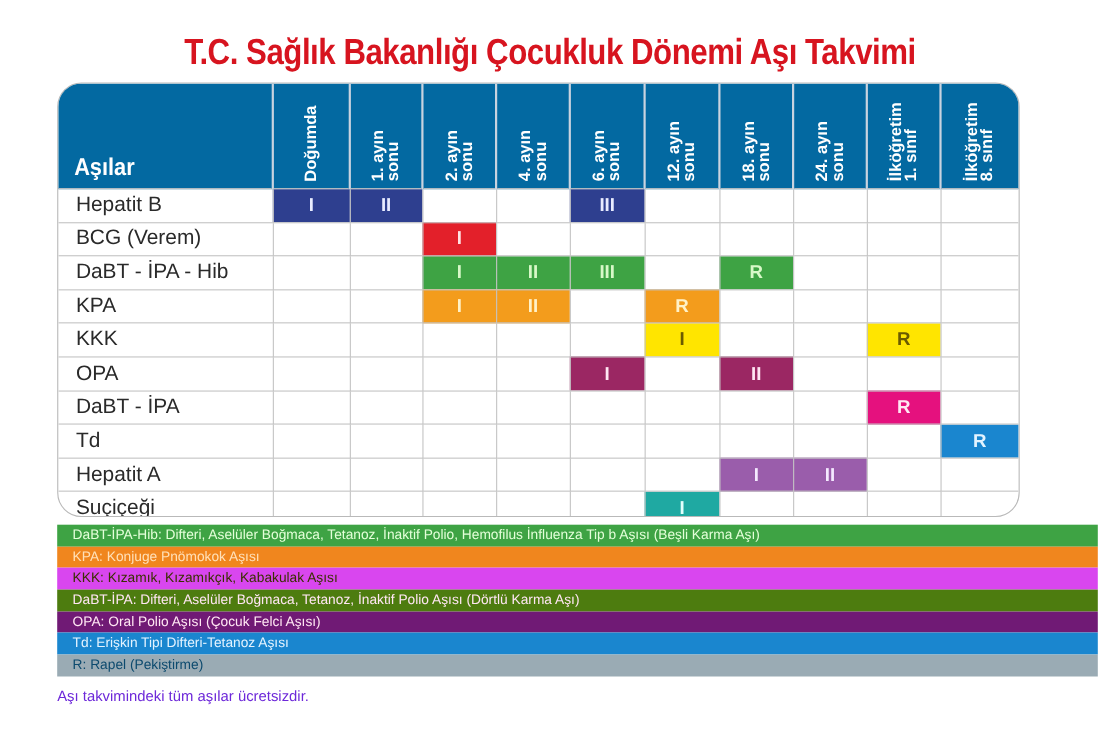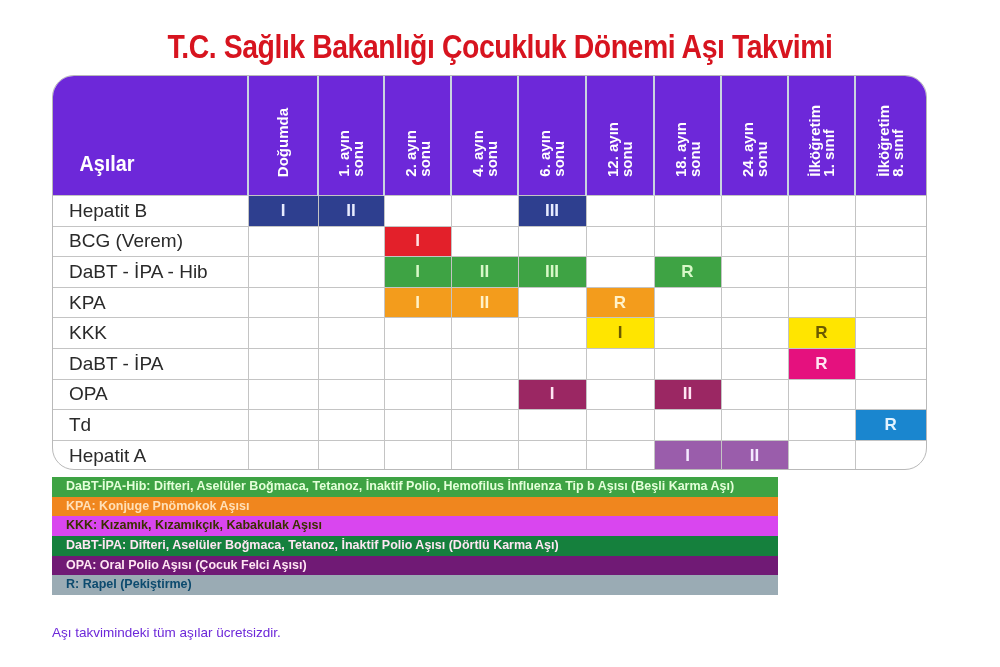--- a/index.html
+++ b/index.html
@@ -1,29 +1,29 @@
 <!DOCTYPE html>
 <html><head>
 <meta charset="utf-8">
 <style>
   html, body { margin:0; padding:0; background:#ffffff; }
   body { width:1000px; height:667px; position:relative; overflow:hidden; font-family:"Liberation Sans", sans-serif; }
   .title { position:absolute; left:0; top:28px; width:1000px; text-align:center; color:#d7141f; font-family:"Liberation Sans", sans-serif; font-weight:bold; font-size:33px; letter-spacing:-0.5px; transform:scaleX(0.86); transform-origin:center; }
   .table-wrap { position:absolute; left:52px; top:75px; width:873px; height:393px; border:1px solid #b9b9b9; border-radius:22px 22px 22px 22px; overflow:hidden; background:#fff; }
   table { border-collapse:collapse; width:873px; table-layout:fixed; }
-  th { background:#6d28d9; color:#ffffff; height:95px; border-left:2px solid #c9d3df; padding:12px; vertical-align:bottom; }
+  th { background:#0369a1; color:#ffffff; height:95px; border-left:2px solid #c9d3df; padding:0; vertical-align:bottom; }
   th.first { border-left:none; text-align:left; vertical-align:bottom; }
   th.first span { display:block; font-size:22px; font-weight:bold; padding:0 0 6px 16px; transform:scaleX(0.9); transform-origin:left; }
   .vhead { display:flex; justify-content:center; align-items:flex-end; height:95px; }
   .vtext { writing-mode:vertical-rl; transform:rotate(180deg); font-weight:bold; font-size:15px; line-height:14px; text-align:left; padding-top:6px; white-space:pre; }
   td { height:29.6px; border:1px solid #c4c4c4; padding:0; text-align:center; font-size:17px; color:#e9f7e5; font-weight:bold; }
   td.label { text-align:left; padding-left:16px; color:#2a2a2a; font-weight:normal; font-size:19px; border-left:none; }
   tr td:last-child { border-right:none; }
   tr:last-child td { border-bottom:none; }
-  .legend { position:absolute; left:52px; top:477px; width:726px;font-weight:bold; }
+  .legend { position:absolute; left:52px; top:477px; width:946px; }
   .legend-row { height:19.7px; color:#f2f2f2; font-size:12.5px; line-height:19.7px; padding-left:14px; white-space:nowrap; }
   .footer { position:absolute; left:52px; top:625px; font-size:13.5px; color:#6d28d9; }
 </style>
 </head>
 <body>
 
 <div class="title">T.C. Sağlık Bakanlığı Çocukluk Dönemi Aşı Takvimi</div>
 
 <div class="table-wrap">
   <table>
@@ -166,43 +166,43 @@
           <td></td>
           <td></td>
           <td></td>
           <td style="background: rgb(255, 229, 0); color: rgb(107, 90, 0);">I</td>
           <td></td>
           <td></td>
           <td style="background: rgb(255, 229, 0); color: rgb(107, 90, 0);">R</td>
           <td></td>
         </tr>
         <tr>
+          <td class="label">OPA</td>
+          <td></td>
+          <td></td>
+          <td></td>
+          <td></td>
+          <td style="background: rgb(155, 39, 99); color: rgb(255, 230, 243);">I</td>
+          <td></td>
+          <td style="background: rgb(155, 39, 99); color: rgb(255, 230, 243);">II</td>
+          <td></td>
+          <td></td>
+          <td></td>
+        </tr>
+        <tr>
           <td class="label">DaBT - İPA</td>
           <td></td>
           <td></td>
           <td></td>
           <td></td>
           <td></td>
           <td></td>
           <td></td>
           <td></td>
           <td style="background: rgb(229, 17, 126); color: rgb(255, 230, 243);">R</td>
-          <td></td>
-        </tr>
-        <tr>
-          <td class="label">OPA</td>
-          <td></td>
-          <td></td>
-          <td></td>
-          <td></td>
-          <td style="background: rgb(155, 39, 99); color: rgb(255, 230, 243);">I</td>
-          <td></td>
-          <td style="background: rgb(155, 39, 99); color: rgb(255, 230, 243);">II</td>
-          <td></td>
-          <td></td>
           <td></td>
         </tr>
         <tr>
           <td class="label">Td</td>
           <td></td>
           <td></td>
           <td></td>
           <td></td>
           <td></td>
           <td></td>
@@ -238,18 +238,19 @@
           <td></td>
         </tr>
       </tbody>
   </table>
 </div>
 
 <div class="legend" id="legend">
     <div class="legend-row" style="background: rgb(62, 163, 68); color: rgb(228, 255, 217);">DaBT-İPA-Hib: Difteri, Aselüler Boğmaca, Tetanoz, İnaktif Polio, Hemofilus İnfluenza Tip b Aşısı (Beşli Karma Aşı)</div>
     <div class="legend-row" style="background: rgb(240, 134, 30); color: rgb(255, 224, 184);">KPA: Konjuge Pnömokok Aşısı</div>
     <div class="legend-row" style="background: #d946ef; color: rgb(58, 48, 0);">KKK: Kızamık, Kızamıkçık, Kabakulak Aşısı</div>
-    <div class="legend-row" style="background: #15803d; color: rgb(255, 230, 243);">DaBT-İPA: Difteri, Aselüler Boğmaca, Tetanoz, İnaktif Polio Aşısı (Dörtlü Karma Aşı)</div>
+    <div class="legend-row" style="background: #4d7c0f; color: rgb(255, 230, 243);">DaBT-İPA: Difteri, Aselüler Boğmaca, Tetanoz, İnaktif Polio Aşısı (Dörtlü Karma Aşı)</div>
     <div class="legend-row" style="background: #701a75; color: rgb(255, 230, 243);">OPA: Oral Polio Aşısı (Çocuk Felci Aşısı)</div>
+    <div class="legend-row" style="background: rgb(26, 134, 207); color: rgb(227, 243, 255);">Td: Erişkin Tipi Difteri-Tetanoz Aşısı</div>
     <div class="legend-row" style="background: rgb(154, 171, 180); color: #0c4a6e;">R: Rapel (Pekiştirme)</div>
   </div>
 
 <div class="footer">Aşı takvimindeki tüm aşılar ücretsizdir.</div>
 
 </body></html>

